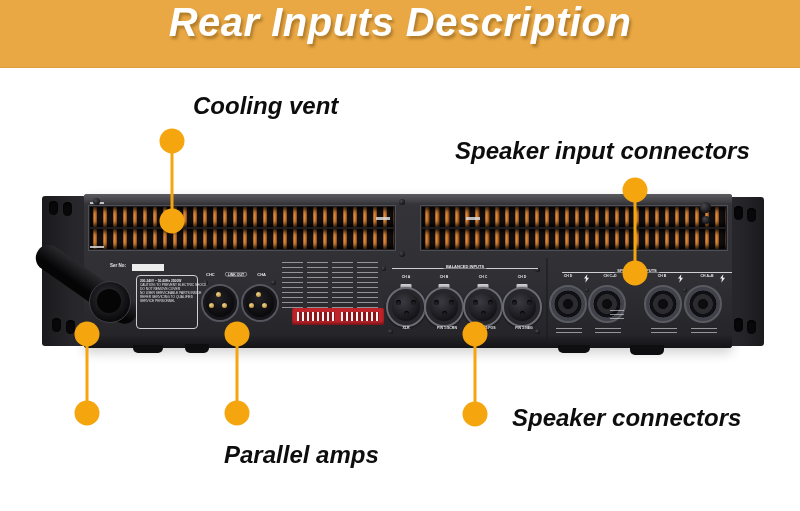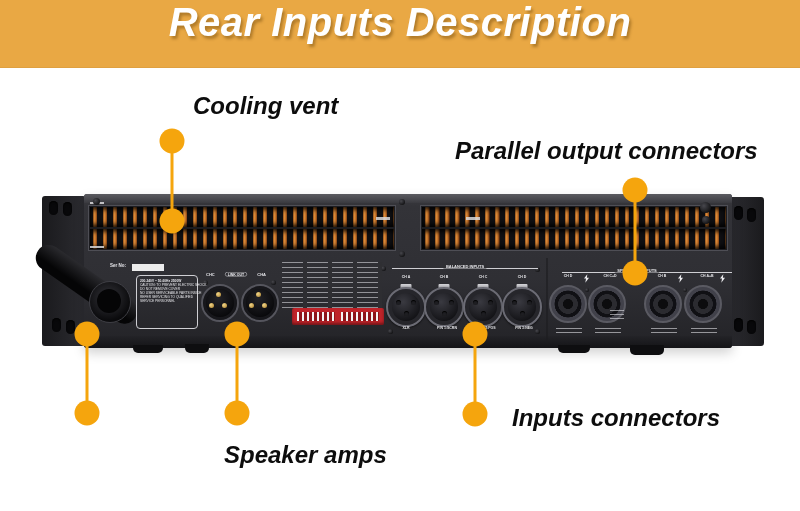--- a/index.html
+++ b/index.html
@@ -255,32 +255,32 @@
     <div class="mlines" style="left:651px;top:328px;width:26px;height:8px;"></div>
     <div class="mlines" style="left:691px;top:328px;width:26px;height:8px;"></div>
     <div class="mlines" style="left:610px;top:310px;width:14px;height:10px;"></div>
   </div>
 
   <div class="label" style="left:193px;top:92px;">Cooling vent</div>
   <div class="cline" style="left:172px;top:141px;height:80px;"></div>
   <div class="dot" style="left:172px;top:141px;"></div>
   <div class="dot" style="left:172px;top:221px;"></div>
 
-  <div class="label" style="left:455px;top:137px;">Parallel output connectors</div>
+  <div class="label" style="left:455px;top:137px;">Speaker input connectors</div>
   <div class="cline" style="left:635px;top:190px;height:83px;"></div>
   <div class="dot" style="left:635px;top:190px;"></div>
   <div class="dot" style="left:635px;top:273px;"></div>
 
   <div class="cline" style="left:87px;top:334px;height:79px;"></div>
   <div class="dot" style="left:87px;top:334px;"></div>
   <div class="dot" style="left:87px;top:413px;"></div>
 
-  <div class="label" style="left:224px;top:441px;">Speaker amps</div>
+  <div class="label" style="left:224px;top:441px;">Parallel amps</div>
   <div class="cline" style="left:237px;top:334px;height:79px;"></div>
   <div class="dot" style="left:237px;top:334px;"></div>
   <div class="dot" style="left:237px;top:413px;"></div>
 
-  <div class="label" style="left:512px;top:404px;">Inputs connectors</div>
+  <div class="label" style="left:512px;top:404px;">Speaker connectors</div>
   <div class="cline" style="left:475px;top:334px;height:80px;"></div>
   <div class="dot" style="left:475px;top:334px;"></div>
   <div class="dot" style="left:475px;top:414px;"></div>
 
 </div>
 
 </body></html>

